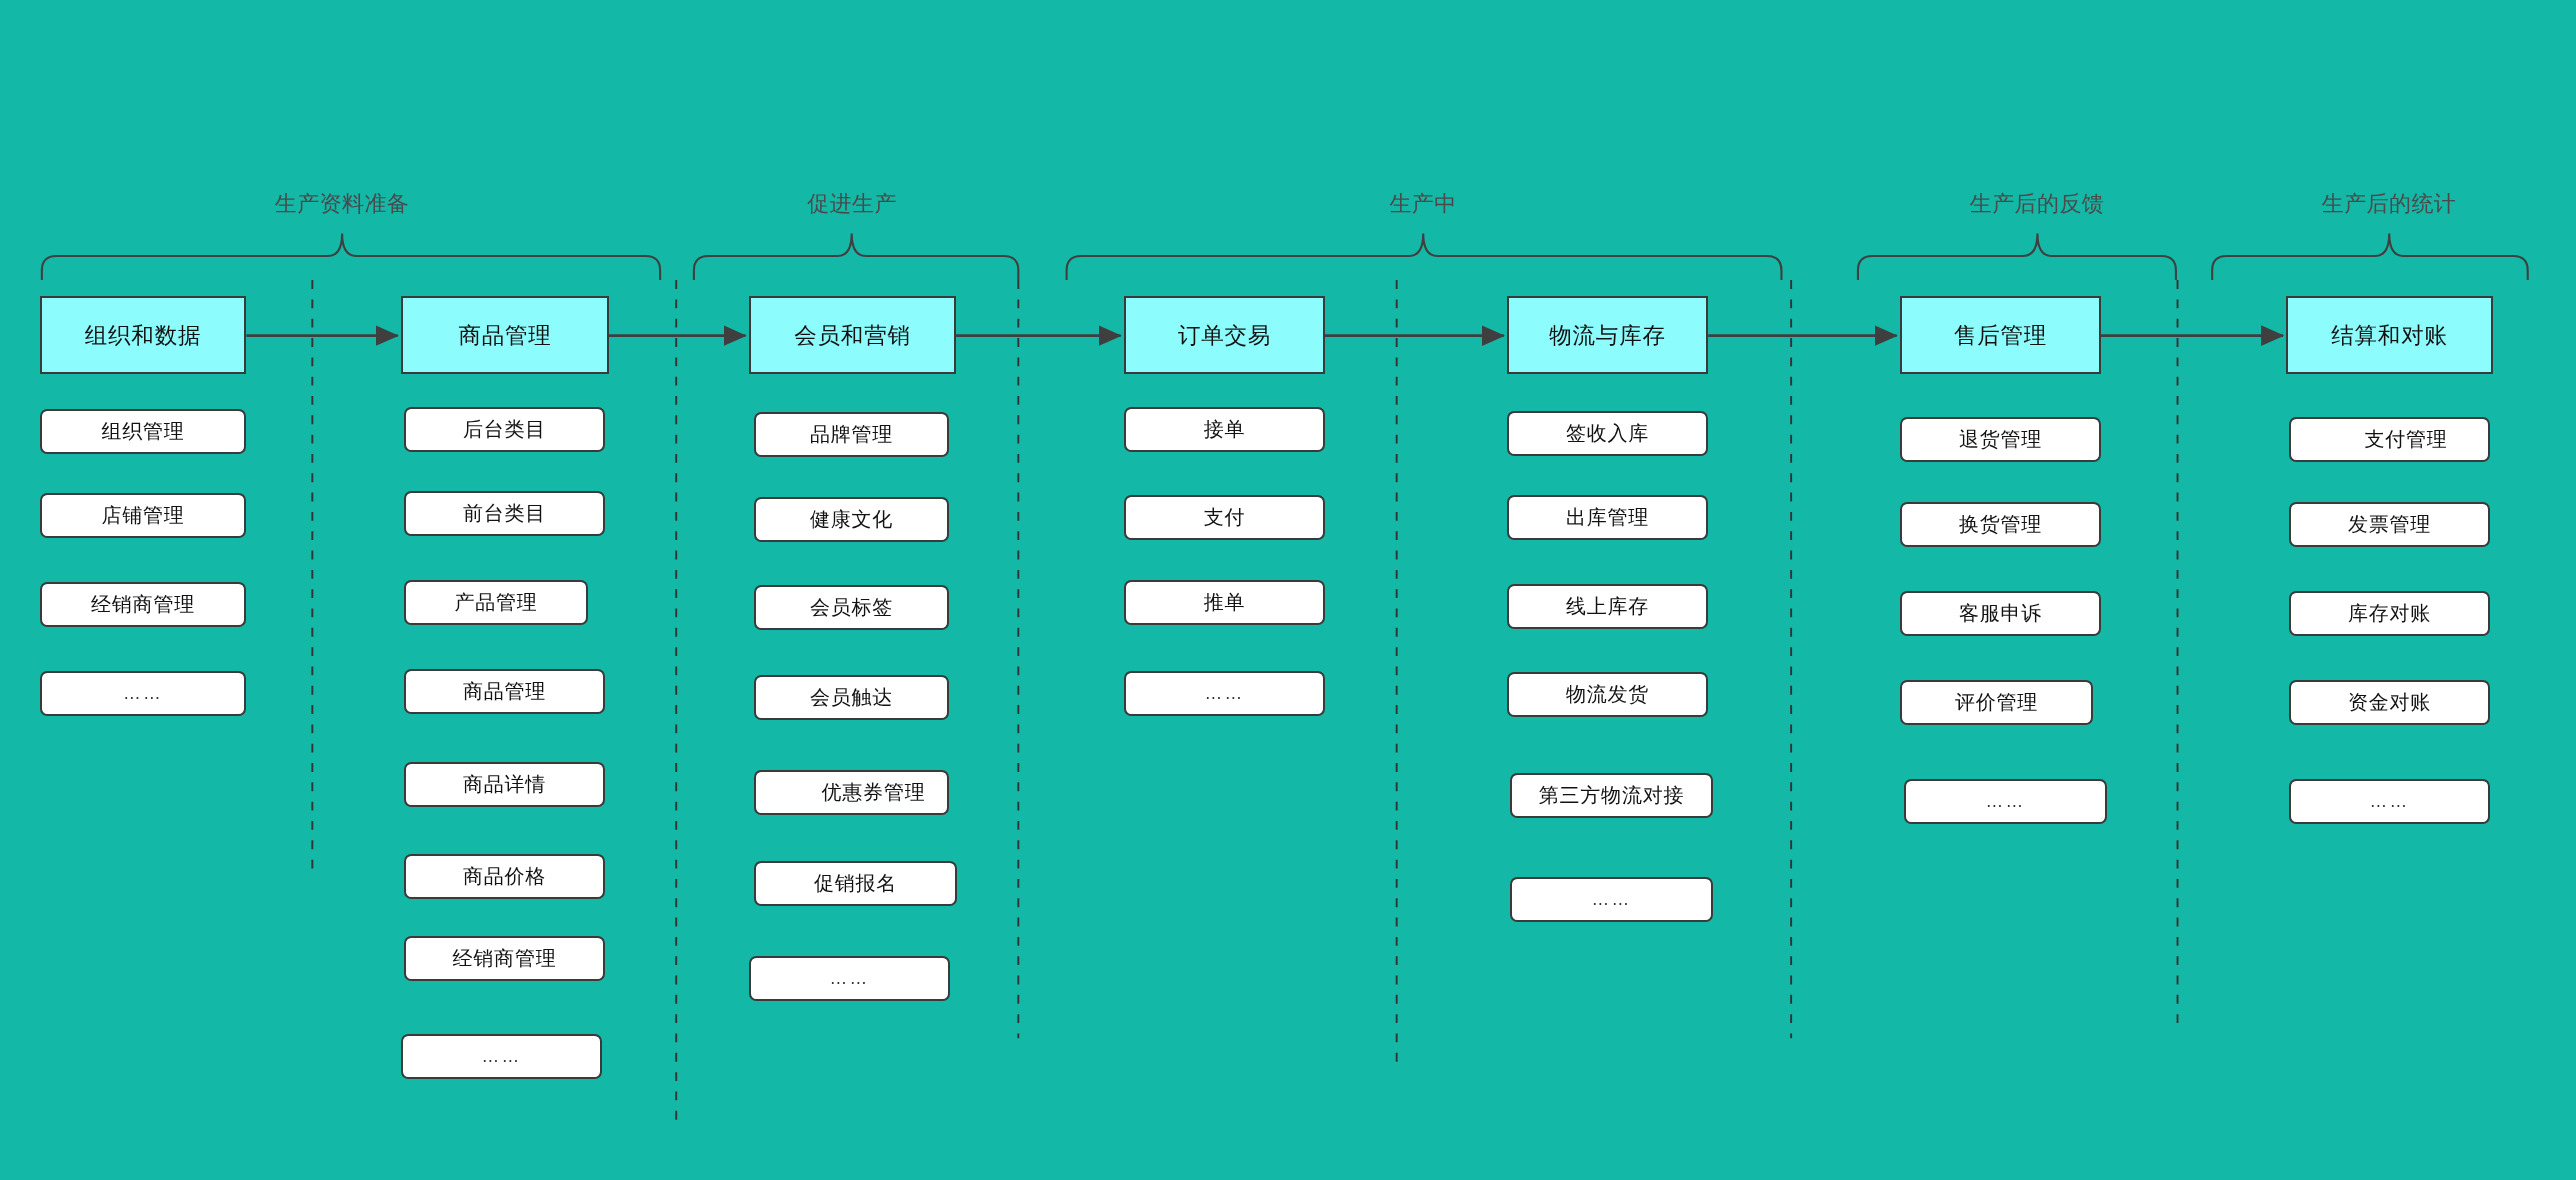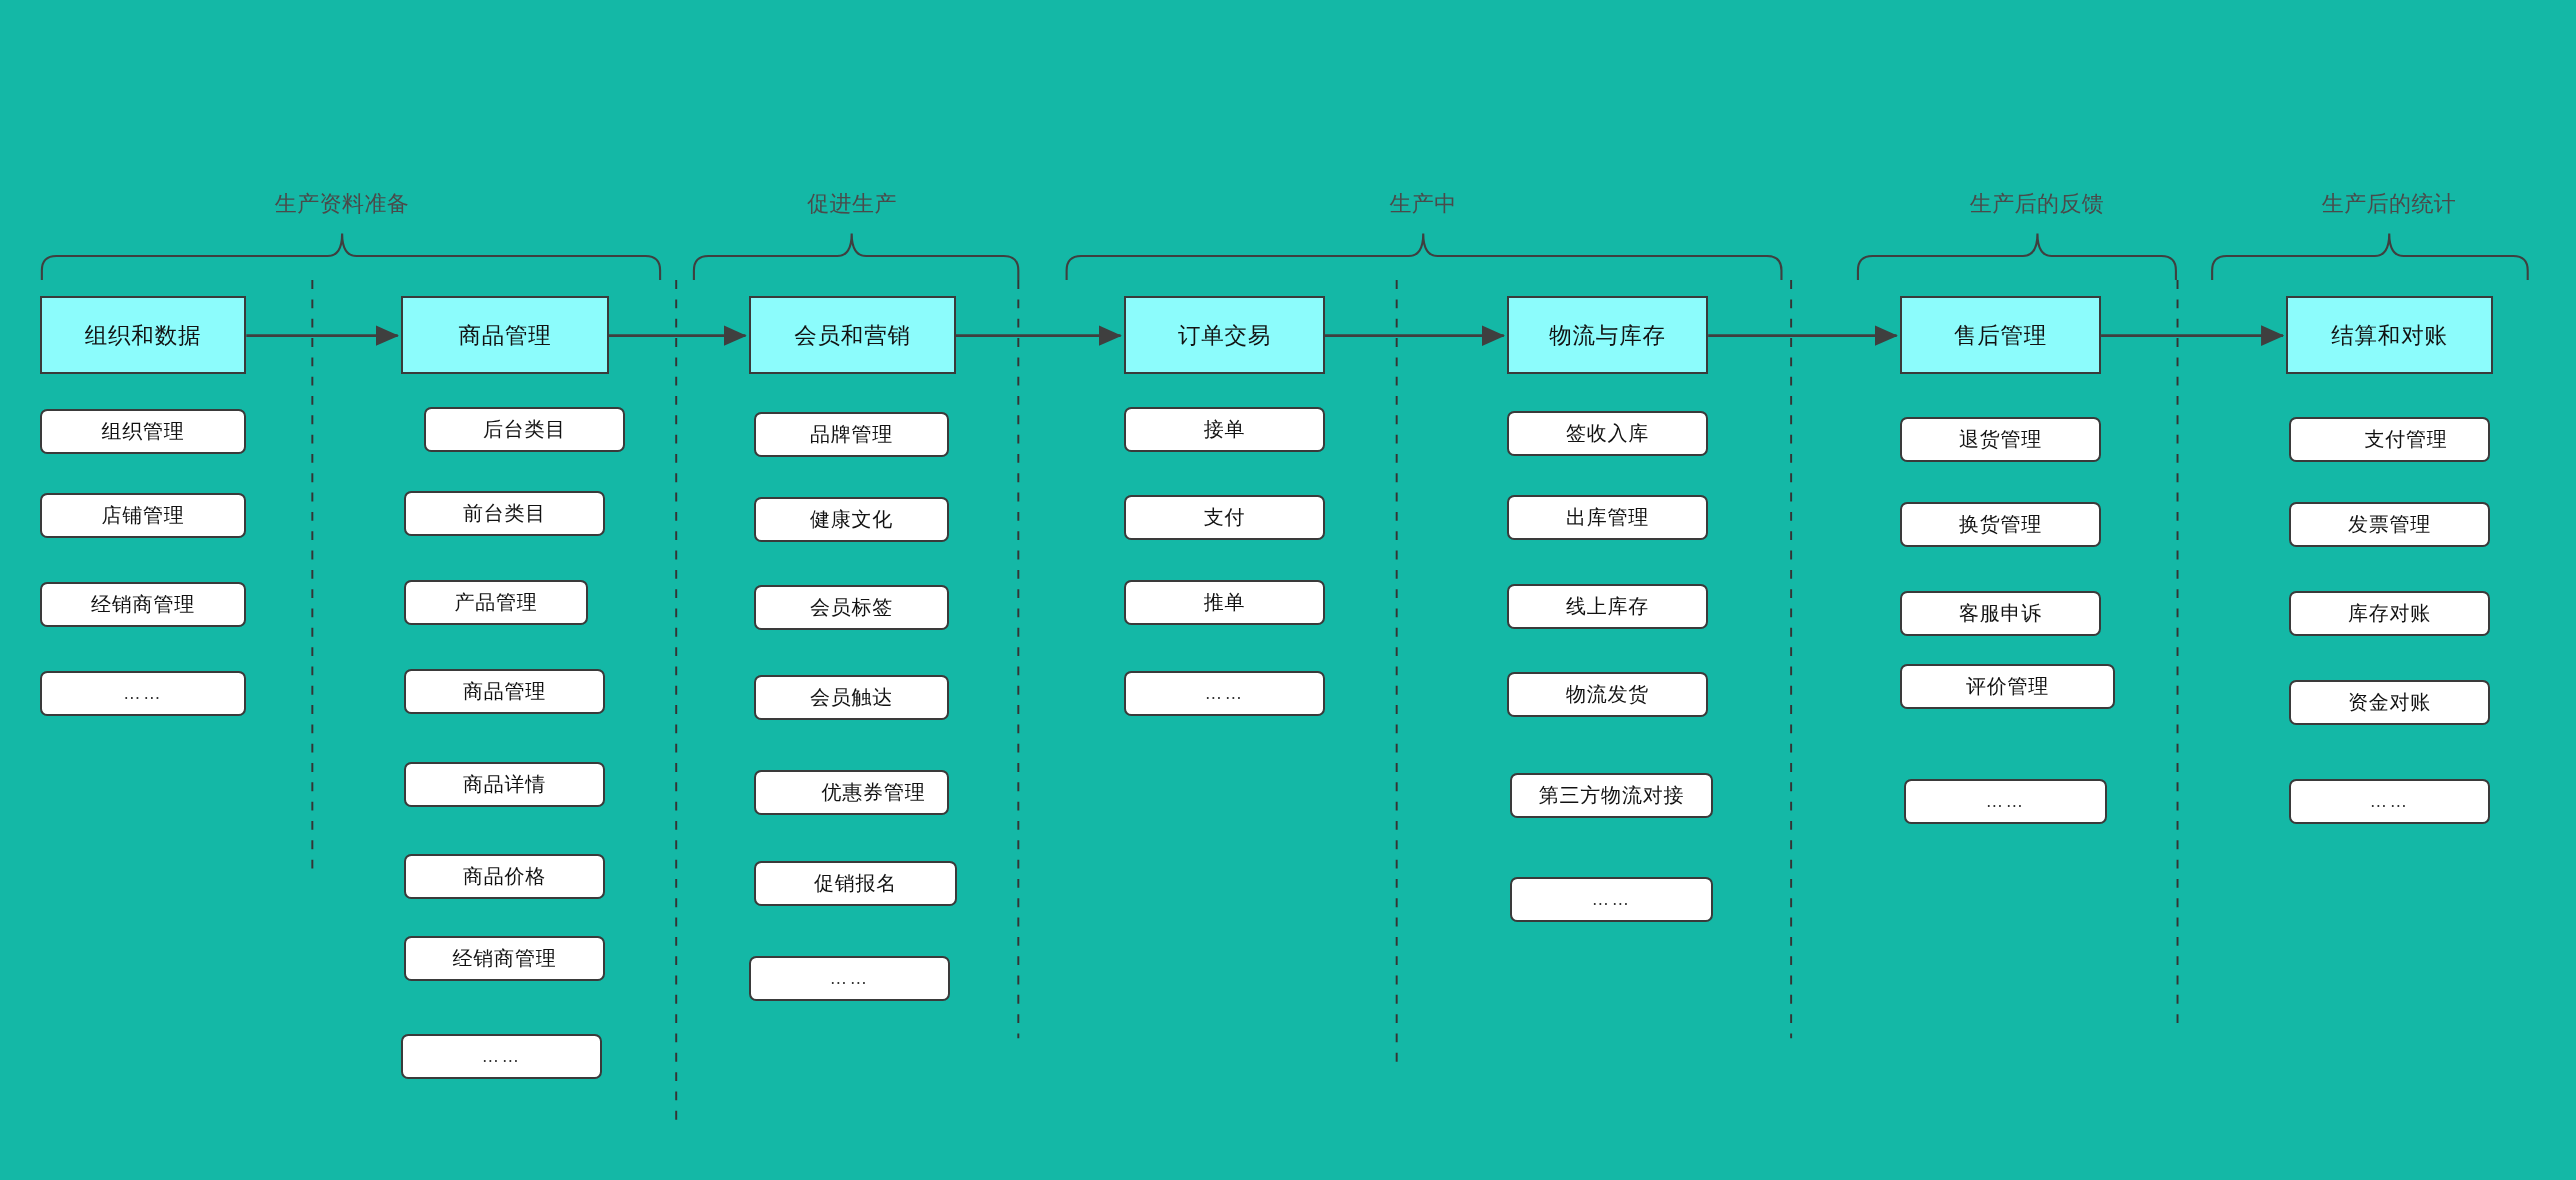--- a/index.html
+++ b/index.html
@@ -110,21 +110,21 @@
       <div class="phase-label" style="left: 2389px; top: 193px;">生产后的统计</div>
     </div>
 
   <div id="columns">
       <div class="head-box" style="position: absolute; left: 40px; top: 296px; width: 206px;">组织和数据</div>
       <div class="sub-box" style="left: 40px; top: 409px; width: 206px;">组织管理</div>
       <div class="sub-box" style="left: 40px; top: 493px; width: 206px;">店铺管理</div>
       <div class="sub-box" style="left: 40px; top: 582px; width: 206px;">经销商管理</div>
       <div class="sub-box ellipsis" style="left: 40px; top: 671px; width: 206px;">……</div>
       <div class="head-box" style="position: absolute; left: 401px; top: 296px; width: 208px;">商品管理</div>
-      <div class="sub-box" style="left: 404px; top: 407px; width: 201px; margin-left: 20px;">后台类目</div>
+      <div class="sub-box" style="left: 404px; top: 407px; width: 201px;">后台类目</div>
       <div class="sub-box" style="left: 404px; top: 491px; width: 201px;">前台类目</div>
       <div class="sub-box" style="left: 404px; top: 580px; width: 184px;">产品管理</div>
       <div class="sub-box" style="left: 404px; top: 669px; width: 201px;">商品管理</div>
       <div class="sub-box" style="left: 404px; top: 762px; width: 201px;">商品详情</div>
       <div class="sub-box" style="left: 404px; top: 854px; width: 201px;">商品价格</div>
       <div class="sub-box" style="left: 404px; top: 936px; width: 201px;">经销商管理</div>
       <div class="sub-box ellipsis" style="left: 401px; top: 1034px; width: 201px;">……</div>
       <div class="head-box" style="position: absolute; left: 749px; top: 296px; width: 207px;">会员和营销</div>
       <div class="sub-box" style="left: 754px; top: 412px; width: 195px;">品牌管理</div>
       <div class="sub-box" style="left: 754px; top: 497px; width: 195px;">健康文化</div>
@@ -142,21 +142,21 @@
       <div class="sub-box" style="left: 1507px; top: 411px; width: 201px;">签收入库</div>
       <div class="sub-box" style="left: 1507px; top: 495px; width: 201px;">出库管理</div>
       <div class="sub-box" style="left: 1507px; top: 584px; width: 201px;">线上库存</div>
       <div class="sub-box" style="left: 1507px; top: 672px; width: 201px;">物流发货</div>
       <div class="sub-box" style="left: 1510px; top: 773px; width: 203px;">第三方物流对接</div>
       <div class="sub-box ellipsis" style="left: 1510px; top: 877px; width: 203px;">……</div>
       <div class="head-box" style="position: absolute; left: 1900px; top: 296px; width: 201px;">售后管理</div>
       <div class="sub-box" style="left: 1900px; top: 417px; width: 201px;">退货管理</div>
       <div class="sub-box" style="left: 1900px; top: 502px; width: 201px;">换货管理</div>
       <div class="sub-box" style="left: 1900px; top: 591px; width: 201px;">客服申诉</div>
-      <div class="sub-box" style="left: 1900px; top: 664px; width: 215px;">评价管理</div>
+      <div class="sub-box" style="left: 1900px; top: 680px; width: 193px;">评价管理</div>
       <div class="sub-box ellipsis" style="left: 1904px; top: 779px; width: 203px;">……</div>
       <div class="head-box" style="position: absolute; left: 2286px; top: 296px; width: 207px;">结算和对账</div>
       <div class="sub-box" style="left: 2289px; top: 417px; width: 201px; padding-left: 33px;">支付管理</div>
       <div class="sub-box" style="left: 2289px; top: 502px; width: 201px;">发票管理</div>
       <div class="sub-box" style="left: 2289px; top: 591px; width: 201px;">库存对账</div>
       <div class="sub-box" style="left: 2289px; top: 680px; width: 201px;">资金对账</div>
       <div class="sub-box ellipsis" style="left: 2289px; top: 779px; width: 201px;">……</div>
     </div>
 
 </div>

